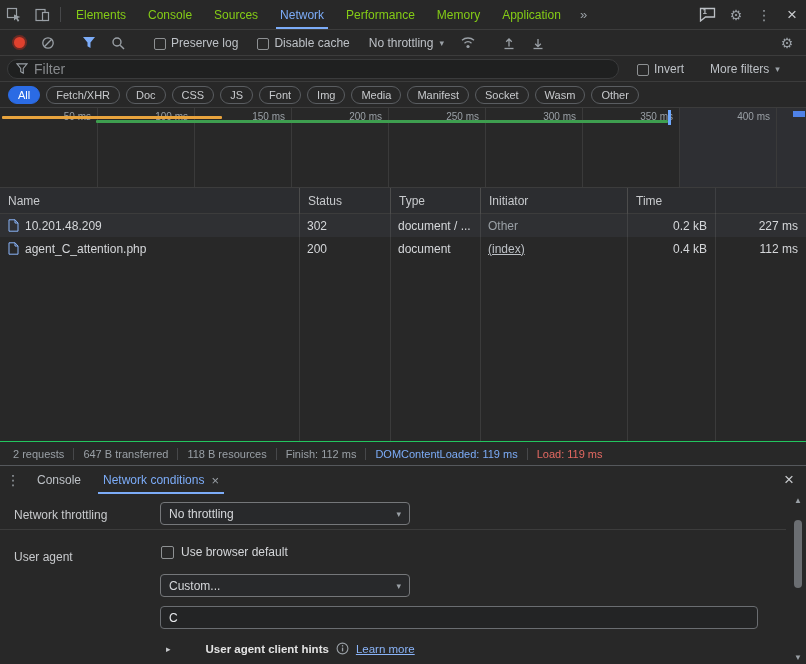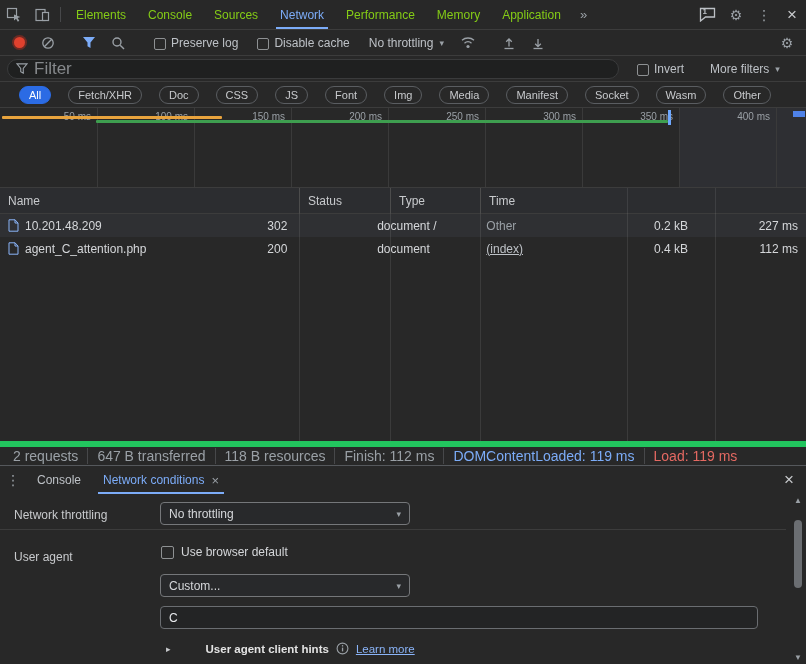--- a/index.html
+++ b/index.html
@@ -26,56 +26,56 @@
   .toolbar .iconbtn { width:26px; }
   .record-dot { width:11px; height:11px; border-radius:50%; background:#e0412e; box-shadow:0 0 0 2px #6d2a23; }
   .cb-group { display:flex; align-items:flex-end; gap:5px; padding:0 8px; color:#bdc1c6; cursor:pointer; white-space:nowrap; }
   .cb { width:12px; height:12px; border:1px solid #8e9193; border-radius:2px; background:transparent; flex:0 0 auto; }
   .tb-dd { display:flex; align-items:center; gap:6px; color:#bdc1c6; padding:0 8px; cursor:pointer; white-space:nowrap; }
   .caret { font-size:9px; color:#9aa0a6; }
 
   
   .filterbar { height:26px; display:flex; align-items:center; padding:0 7px; border-bottom:1px solid #3c3c3c; gap:10px; }
   .filter-box { width:612px; height:20px; background:#1f2020; border:1px solid #3a3b3c; border-radius:10px; display:flex; align-items:center; padding:0 8px; gap:6px; color:#9aa0a6; }
-  .filter-box input { flex:1; background:transparent; border:none; outline:none; color:#d5d7da; font-family:"Liberation Sans",sans-serif; font-size:17px; }
+  .filter-box input { flex:1; background:transparent; border:none; outline:none; color:#d5d7da; font-family:"Liberation Sans",sans-serif; font-size:14px; }
   .filter-box input::placeholder { color:#86898c; }
 
   
   .chipbar { height:26px; display:flex; align-items:center; gap:6px; padding:0 8px; border-bottom:1px solid #3c3c3c; }
-  .chip { height:18px; padding:0 9px; border-radius:9px; border:1px solid #5a5d61; display:flex; align-items:center; font-size:11px; color:#c8cacd; cursor:pointer; white-space:nowrap;margin-left:11px; }
+  .chip { height:18px; padding:0 9px; border-radius:9px; border:1px solid #5a5d61; display:flex; align-items:center; font-size:11px; color:#c8cacd; cursor:pointer; white-space:nowrap; }
   .chip.selected { background:#2b6be4; border-color:#2b6be4; color:#ffffff; }
 
   
   .timeline { height:80px; position:relative; border-bottom:1px solid #3c3c3c; background:#282828; overflow:hidden; }
   .tl-light { position:absolute; left:679px; top:0; bottom:0; width:127px; background:#2e2f33; }
   .gridline { position:absolute; top:0; bottom:0; width:1px; background:#3a3a3a; }
   .tick-label { position:absolute; top:3px; width:62px; text-align:right; font-size:10px; color:#9aa0a6; }
   .bar { position:absolute; height:3px; border-radius:1px; }
   .bar-orange { left:2px; top:8px; width:220px; background:#e8a33d; }
   .bar-green { left:96px; top:12px; width:572px; background:#3e9e4f; }
   .marker-blue { position:absolute; left:668px; top:2px; width:3px; height:15px; background:#6ea8fe; }
   .tl-rightblip { position:absolute; right:1px; top:3px; width:12px; height:6px; background:#4f82e8; }
 
   
   .net-table { height:253px; position:relative; }
   .grid-header { height:26px; display:flex; background:#2c2d30; border-bottom:1px solid #3c3c3c; color:#c8cacd; }
   .hcell { display:flex; align-items:center; padding:0 8px; border-left:1px solid #3c3c3c; overflow:hidden; white-space:nowrap; }
   .hcell:first-child { border-left:none; }
   .c-name{width:299px;} .c-status{width:91px;} .c-type{width:90px;} .c-init{width:147px;} .c-size{width:88px;} .c-time{width:91px;}
-  .row { height:23px; display:flex; align-items:center; color:#d5d7da; cursor:pointer;gap:40px; }
+  .row { height:23px; display:flex; align-items:center; color:#d5d7da; cursor:pointer; }
   .row.alt { background:#2f3033; }
   .cell { display:flex; align-items:center; padding:0 8px; overflow:hidden; white-space:nowrap; }
   .cell.num { justify-content:flex-end; }
   .doc-ico { margin-right:6px; flex:0 0 auto; display:inline-flex; }
   .init-text { color:#9aa0a6; }
   .init-link { color:#bdc1c6; text-decoration:underline; cursor:pointer; }
   .colsep { position:absolute; top:0; bottom:0; width:1px; background:rgba(160,160,160,0.16); pointer-events:none; }
 
   
-  .summary { height:24px; display:flex; align-items:center; border-top:6px solid #22c55e; font-size:14px; color:#9aa0a6; padding:0 4px; }
+  .summary { height:24px; display:flex; align-items:center; border-top:1px solid #22c55e; font-size:11px; color:#9aa0a6; padding:0 4px; }
   .sum-item { padding:0 9px; white-space:nowrap; }
   .sum-item + .sum-item { border-left:1px solid #47484a; }
   .sum-dcl { color:#7cacf8; }
   .sum-load { color:#e46962; }
 
   
   .drawer-tabs { height:29px; display:flex; align-items:center; border-top:1px solid #55585c; position:relative; }
   .d-menu { width:26px; display:flex; align-items:center; justify-content:center; color:#9aa0a6; font-size:14px; cursor:pointer; }
   .d-tab { height:100%; display:flex; align-items:center; padding:0 11px; color:#bdc1c6; position:relative; cursor:pointer; gap:7px; }
   .d-tab.active { color:#7cacf8; }
@@ -285,20 +285,23 @@
     <div class="grid-header">
       <div class="hcell c-name">
           <span>Name</span>
         </div>
       <div class="hcell c-status">
           <span>Status</span>
         </div>
       <div class="hcell c-type">
           <span>Type</span>
         </div>
+      <div class="hcell c-init">
+          <span>Initiator</span>
+        </div>
       <div class="hcell c-time">
           <span>Time</span>
         </div>
     </div>
 
     <div class="row alt">
       <div class="cell c-name">
         <span class="doc-ico">
           <svg width="11" height="13" viewBox="0 0 11 13">
               <path d="M1 .8h6L10 4v8.2H1z" fill="none" stroke="#8ab4f8" stroke-width="1"></path>

